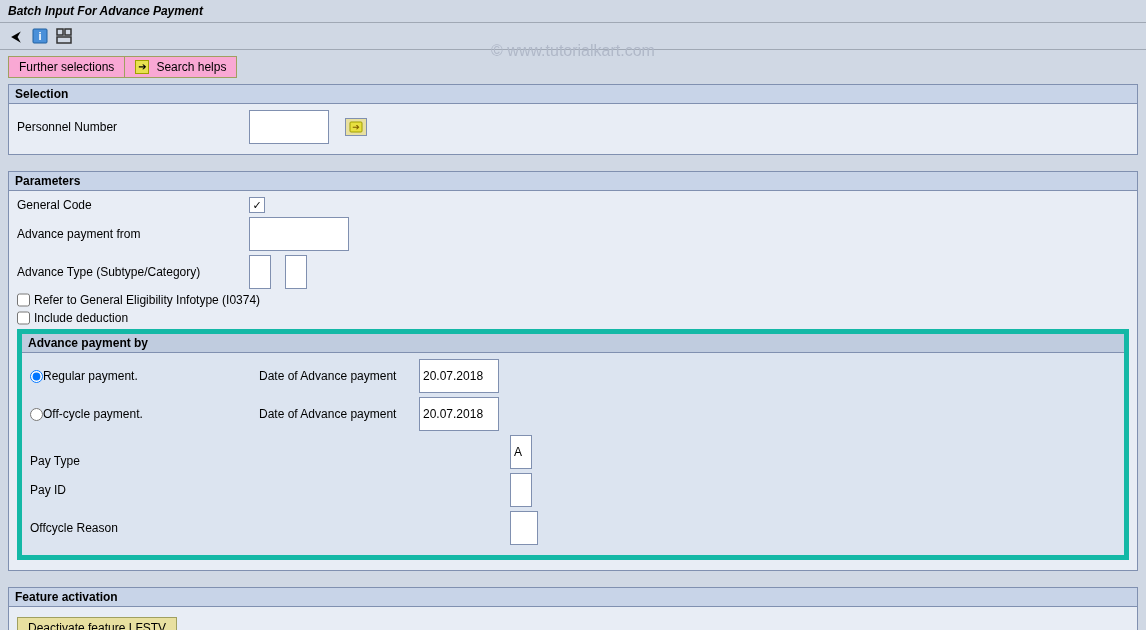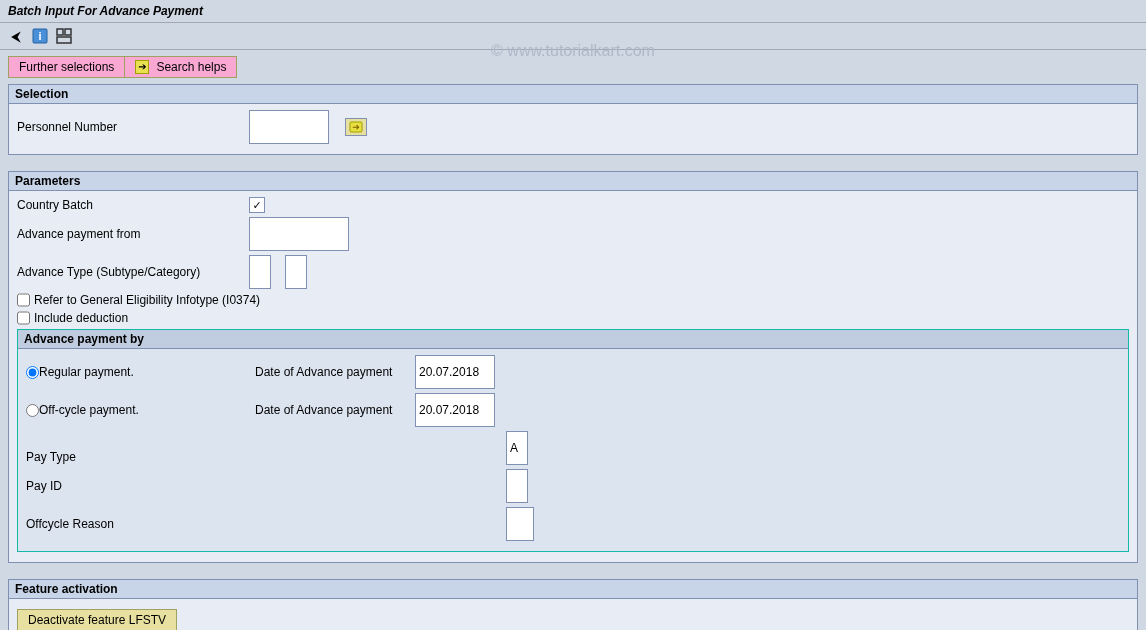--- a/index.html
+++ b/index.html
@@ -128,21 +128,21 @@
       border: 1px solid #8090b0;
       background: #fff;
       width: 16px;
       height: 16px;
       display: inline-flex;
       align-items: center;
       justify-content: center;
       font-size: 11px;
     }
     .inner-section {
-      border: 1px solid #14b8a6;
+      border: 5px solid #14b8a6;
       background: #dce4f0;
       margin: 4px 0;
     }
     .inner-section-header {
       background: #c0ccdf;
       padding: 2px 6px;
       font-weight: bold;
       font-size: 12px;
       border-bottom: 1px solid #8090b0;
     }
@@ -234,21 +234,21 @@
     </div>
   </div>
 
   <div style="height:8px;"></div>
 
   <div class="section-box">
     <div class="section-header">Parameters</div>
     <div class="section-body">
 
       <div class="field-row">
-        <span class="field-label">Country Batch</span>
+        <span class="field-label">General Code</span>
         <div class="checkbox-icon">✓</div>
       </div>
 
       <div class="field-row">
         <span class="field-label">Advance payment from</span>
         <input class="field-input input-medium" type="text" value="" style="">
       </div>
 
       <div class="field-row">
         <span class="field-label">Advance Type (Subtype/Category)</span>

